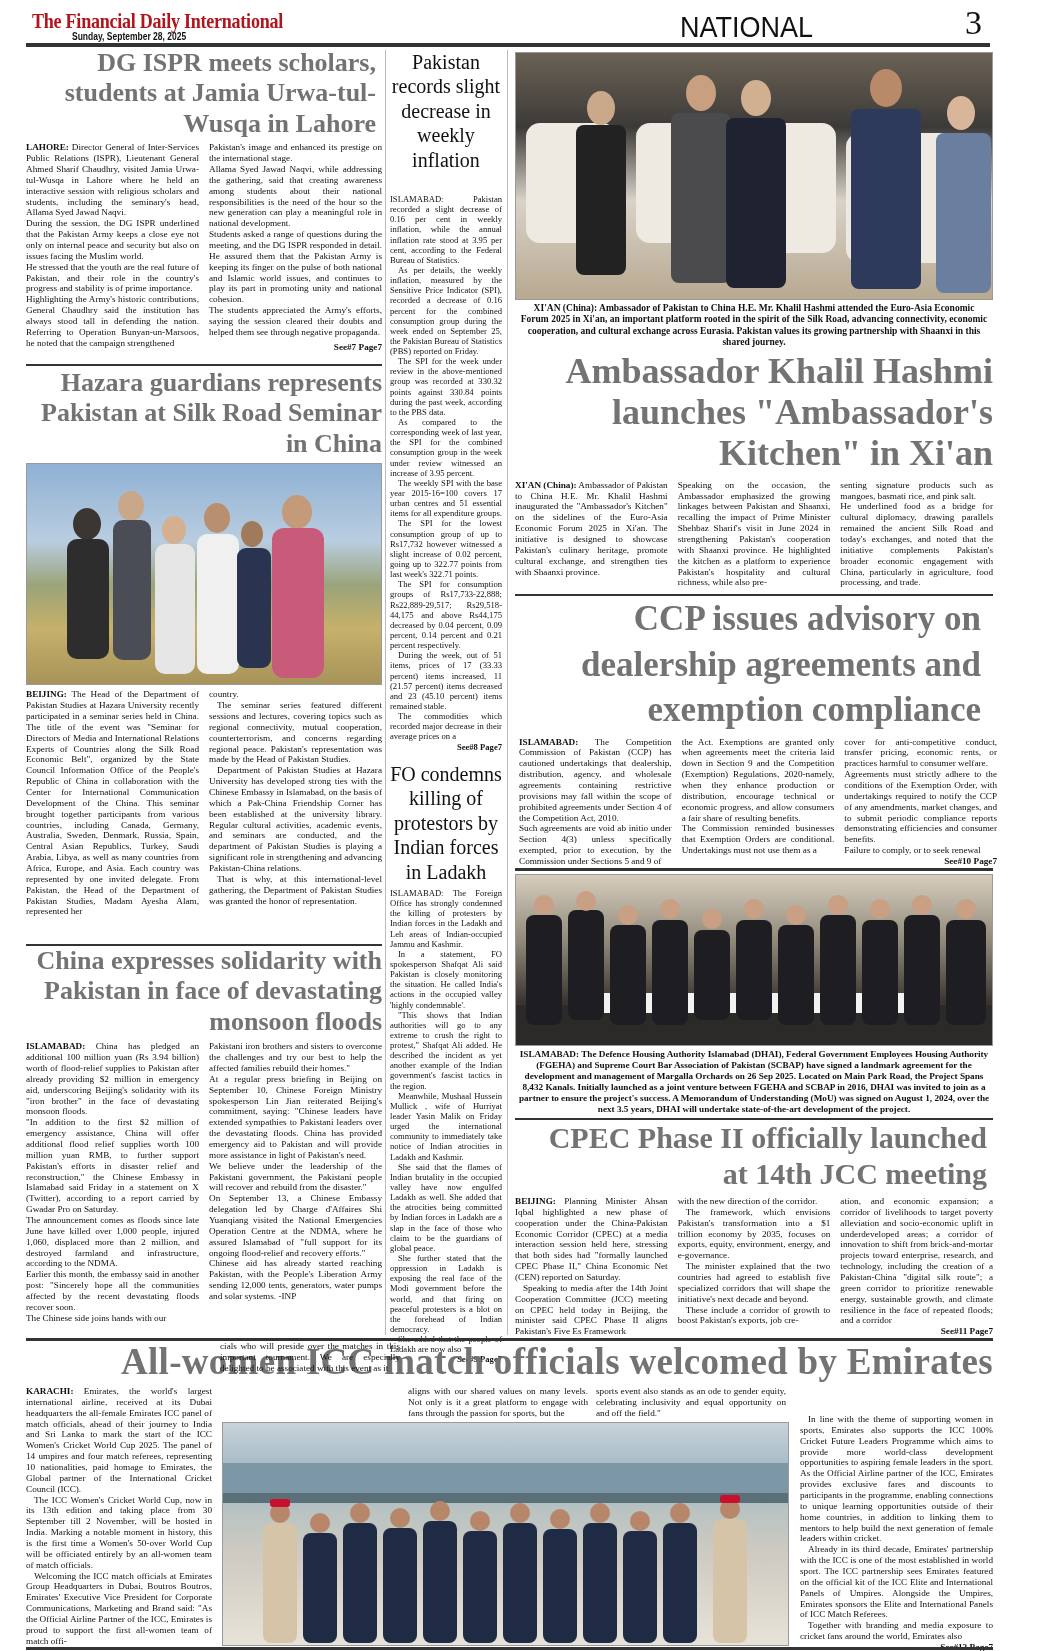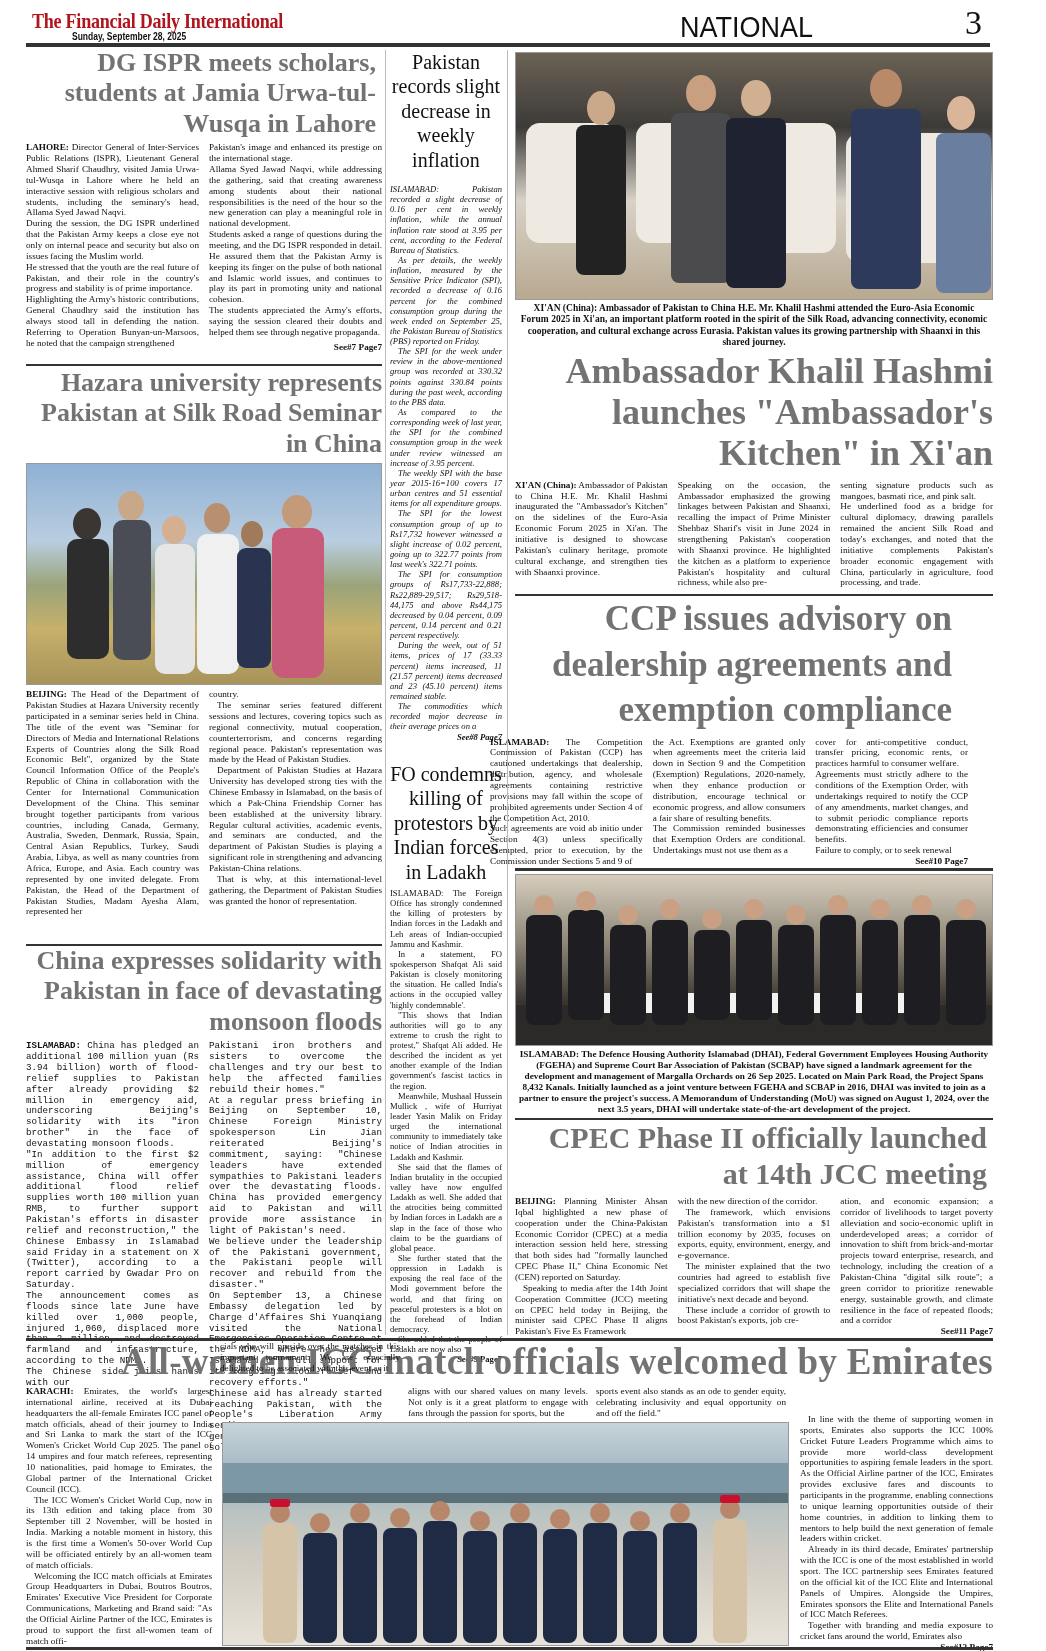--- a/index.html
+++ b/index.html
@@ -46,21 +46,21 @@
       <p>Allama Syed Jawad Naqvi, while addressing the gathering, said that creating awareness among students about their national responsibilities is the need of the hour so the new generation can play a meaningful role in national development.</p>
       <p>Students asked a range of questions during the meeting, and the DG ISPR responded in detail. He assured them that the Pakistan Army is keeping its finger on the pulse of both national and Islamic world issues, and continues to play its part in promoting unity and national cohesion.</p>
       <p>The students appreciated the Army's efforts, saying the session cleared their doubts and helped them see through negative propaganda.</p>
       <div class="see" style="margin-top:4px;">See#7 Page7</div>
     </div>
   </div>
 </div>
 <div class="abs rule" style="left:26px;top:364px;width:356px;height:2px;"></div>
 
 <div class="abs" style="left:26px;top:368px;width:356px;">
-  <div class="h" style="font-size:26px;">Hazara university represents Pakistan at Silk Road Seminar in China</div>
+  <div class="h" style="font-size:26px;">Hazara guardians represents Pakistan at Silk Road Seminar in China</div>
   <div class="photo" style="height:222px;margin-top:4px;background:linear-gradient(180deg,#8fb1d4 0%,#b9cde0 35%,#9aa47a 55%,#c7b06a 75%,#a7935a 100%);position:relative;">
     <svg width="356" height="222" viewBox="0 0 356 222">
       <g fill="#3b3632">
         <ellipse cx="60" cy="60" rx="14" ry="16"></ellipse>
           <rect x="40" y="75" width="42" height="120" rx="10" fill="#2d2d2d"></rect>
         <ellipse cx="104" cy="42" rx="13" ry="15" fill="#c9a88a"></ellipse>
           <rect x="86" y="56" width="38" height="140" rx="10" fill="#4a4d55"></rect>
         <ellipse cx="147" cy="66" rx="12" ry="14" fill="#d4b090"></ellipse>
           <rect x="128" y="80" width="40" height="130" rx="10" fill="#e6e6e6"></rect>
         <ellipse cx="190" cy="54" rx="13" ry="15" fill="#b89070"></ellipse>
@@ -81,40 +81,41 @@
       <p class="ind">The seminar series featured different sessions and lectures, covering topics such as regional connectivity, mutual cooperation, counterterrorism, and concerns regarding regional peace. Pakistan's representation was made by the Head of Pakistan Studies.</p>
       <p class="ind">Department of Pakistan Studies at Hazara University has developed strong ties with the Chinese Embassy in Islamabad, on the basis of which a Pak-China Friendship Corner has been established at the university library. Regular cultural activities, academic events, and seminars are conducted, and the department of Pakistan Studies is playing a significant role in strengthening and advancing Pakistan-China relations.</p>
       <p class="ind">That is why, at this international-level gathering, the Department of Pakistan Studies was granted the honor of representation.</p>
     </div>
   </div>
 </div>
 <div class="abs rule" style="left:26px;top:944px;width:356px;height:2px;"></div>
 
 <div class="abs" style="left:26px;top:946px;width:356px;">
   <div class="h" style="font-size:26px;">China expresses solidarity with Pakistan in face of devastating monsoon floods</div>
-  <div class="cols2 body" style="margin-top:4px;font-family:Liberation Mono, monospace;">
+  <div class="cols2 body" style="margin-top:4px;">
     <div>
       <p><span class="dl">ISLAMABAD:</span> <span>China has pledged an additional 100 million yuan (Rs 3.94 billion) worth of flood-relief supplies to Pakistan after already providing $2 million in emergency aid, underscoring Beijing's solidarity with its "iron brother" in the face of devastating monsoon floods.</span></p>
       <p>"In addition to the first $2 million of emergency assistance, China will offer additional flood relief supplies worth 100 million yuan RMB, to further support Pakistan's efforts in disaster relief and reconstruction," the Chinese Embassy in Islamabad said Friday in a statement on X (Twitter), according to a report carried by Gwadar Pro on Saturday.</p>
       <p>The announcement comes as floods since late June have killed over 1,000 people, injured 1,060, displaced more than 2 million, and destroyed farmland and infrastructure, according to the NDMA.</p>
+      <p>Earlier this month, the embassy said in another post: "Sincerely hope all the communities affected by the recent devastating floods recover soon.</p>
       <p>The Chinese side joins hands with our</p>
     </div>
     <div>
       <p>Pakistani iron brothers and sisters to overcome the challenges and try our best to help the affected families rebuild their homes."</p>
       <p>At a regular press briefing in Beijing on September 10, Chinese Foreign Ministry spokesperson Lin Jian reiterated Beijing's commitment, saying: "Chinese leaders have extended sympathies to Pakistani leaders over the devastating floods. China has provided emergency aid to Pakistan and will provide more assistance in light of Pakistan's need.</p>
       <p>We believe under the leadership of the Pakistani government, the Pakistani people will recover and rebuild from the disaster."</p>
       <p>On September 13, a Chinese Embassy delegation led by Charge d'Affaires Shi Yuanqiang visited the National Emergencies Operation Centre at the NDMA, where he assured Islamabad of "full support for its ongoing flood-relief and recovery efforts."</p>
       <p>Chinese aid has already started reaching Pakistan, with the People's Liberation Army sending 12,000 tents, generators, water pumps and solar systems. -INP</p>
     </div>
   </div>
 </div>
 
 <div class="abs" style="left:390px;top:50px;width:112px;">
   <div class="narrow-h">Pakistan records slight decrease in weekly inflation</div>
-  <div class="body" style="margin-top:12px;font-size:8.6px;font-style:italic;">
+  <div class="body" style="margin-top:22px;font-size:8.6px;">
     <p><span>ISLAMABAD:</span> <span>Pakistan recorded a slight decrease of 0.16 per cent in weekly inflation, while the annual inflation rate stood at 3.95 per cent, according to the Federal Bureau of Statistics.</span></p>
     <p class="ind">As per details, the weekly inflation, measured by the Sensitive Price Indicator (SPI), recorded a decrease of 0.16 percent for the combined consumption group during the week ended on September 25, the Pakistan Bureau of Statistics (PBS) reported on Friday.</p>
     <p class="ind">The SPI for the week under review in the above-mentioned group was recorded at 330.32 points against 330.84 points during the past week, according to the PBS data.</p>
     <p class="ind">As compared to the corresponding week of last year, the SPI for the combined consumption group in the week under review witnessed an increase of 3.95 percent.</p>
     <p class="ind">The weekly SPI with the base year 2015-16=100 covers 17 urban centres and 51 essential items for all expenditure groups.</p>
     <p class="ind">The SPI for the lowest consumption group of up to Rs17,732 however witnessed a slight increase of 0.02 percent, going up to 322.77 points from last week's 322.71 points.</p>
     <p class="ind">The SPI for consumption groups of Rs17,733-22,888; Rs22,889-29,517; Rs29,518-44,175 and above Rs44,175 decreased by 0.04 percent, 0.09 percent, 0.14 percent and 0.21 percent respectively.</p>
     <p class="ind">During the week, out of 51 items, prices of 17 (33.33 percent) items increased, 11 (21.57 percent) items decreased and 23 (45.10 percent) items remained stable.</p>
     <p class="ind">The commodities which recorded major decrease in their average prices on a</p>
     <div class="see" style="font-size:8.6px;">See#8 Page7</div>
@@ -166,21 +167,21 @@
         <p>Speaking on the occasion, the Ambassador emphasized the growing linkages between Pakistan and Shaanxi, recalling the impact of Prime Minister Shehbaz Sharif's visit in June 2024 in strengthening Pakistan's cooperation with Shaanxi province. He highlighted the kitchen as a platform to experience Pakistan's hospitality and cultural richness, while also pre-</p>
       </div>
     <div>
       <p>senting signature products such as mangoes, basmati rice, and pink salt.</p>
       <p>He underlined food as a bridge for cultural diplomacy, drawing parallels remained the ancient Silk Road and today's exchanges, and noted that the initiative complements Pakistan's broader economic engagement with China, particularly in agriculture, food processing, and trade.</p>
     </div>
   </div>
 </div>
 <div class="abs rule" style="left:515px;top:594px;width:478px;height:2px;"></div>
 
-<div class="abs" style="left:490px;top:596px;width:478px;">
+<div class="abs" style="left:519px;top:596px;width:478px;">
   <div class="h" style="font-size:35px;padding:0 16px;line-height:1.3;">CCP issues advisory on dealership agreements and exemption compliance</div>
   <div class="cols3 body" style="margin-top:4px;">
     <div>
       <p><span class="dl">ISLAMABAD:</span> <span>The Competition Commission of Pakistan (CCP) has cautioned undertakings that dealership, distribution, agency, and wholesale agreements containing restrictive provisions may fall within the scope of prohibited agreements under Section 4 of the Competition Act, 2010.</span></p>
       <p>Such agreements are void ab initio under Section 4(3) unless specifically exempted, prior to execution, by the Commission under Sections 5 and 9 of</p>
     </div>
     <div>
       <p>the Act. Exemptions are granted only when agreements meet the criteria laid down in Section 9 and the Competition (Exemption) Regulations, 2020-namely, when they enhance production or distribution, encourage technical or economic progress, and allow consumers a fair share of resulting benefits.</p>
       <p>The Commission reminded businesses that Exemption Orders are conditional. Undertakings must not use them as a</p>
     </div>

